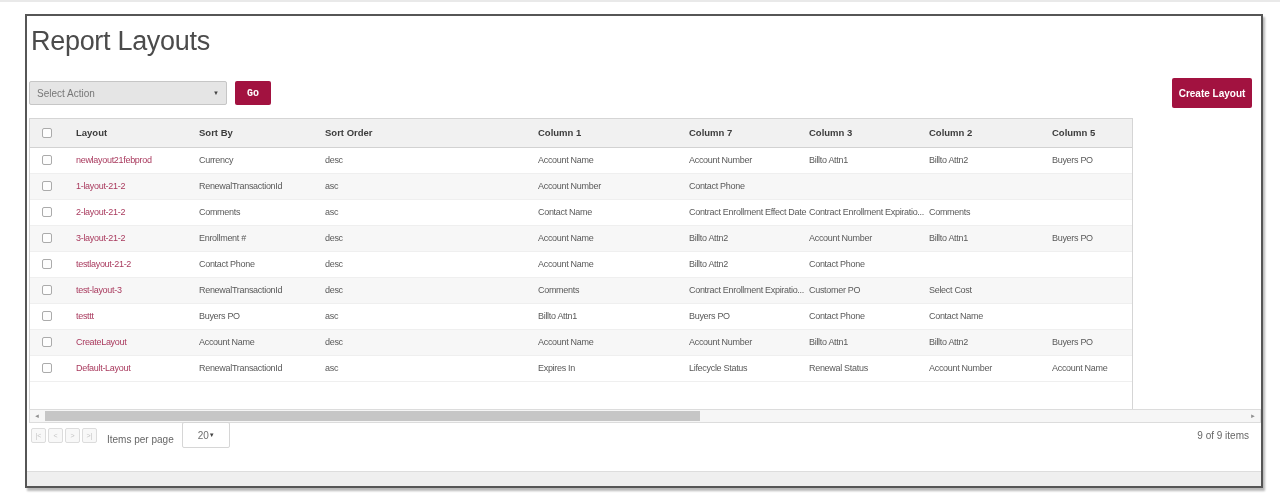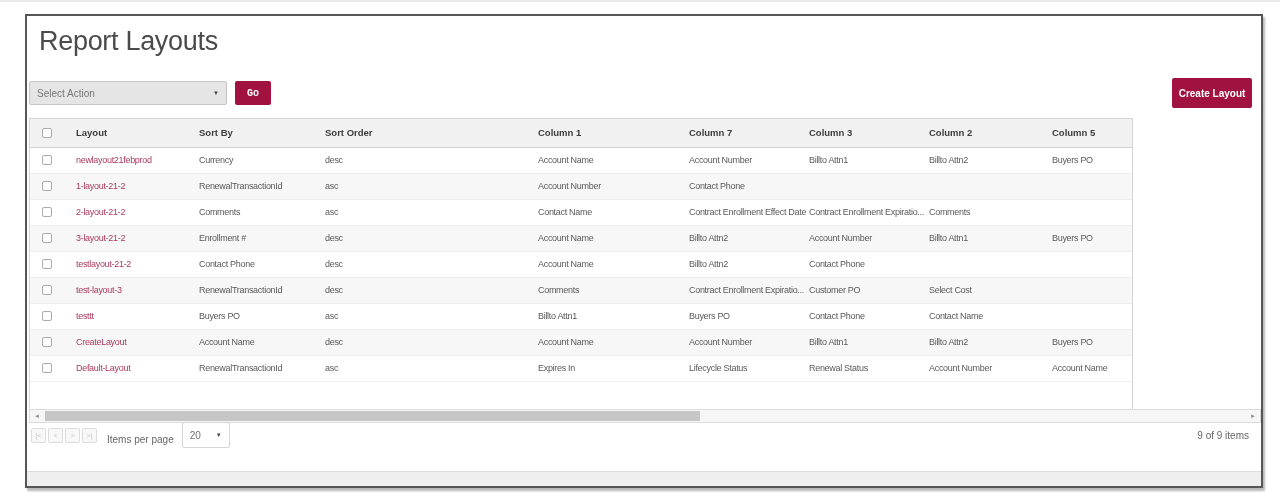--- a/index.html
+++ b/index.html
@@ -6,21 +6,21 @@
   html,body { width:1280px; height:503px; background:#ffffff; overflow:hidden;
               font-family:"Liberation Sans", sans-serif; }
   :root { --accent:#A21240; --link:#A93A5E; --headbg:#F1F1F1; --rowalt:#F7F7F7; }
 
   .top-line { position:absolute; left:0; top:0; width:1280px; height:2px; background:#e9e9e9; }
 
   .panel { position:absolute; left:25px; top:14px; width:1238px; height:474px;
            background:#fff; border:2px solid #565656;
            box-shadow:2px 3px 2px rgba(0,0,0,0.28); }
 
-  .title { position:absolute; left:12px; top:10px; font-size:27px; font-weight:400;
+  .title { position:absolute; left:4px; top:10px; font-size:27px; font-weight:400;
            color:#4b4b4b; letter-spacing:-0.3px; }
 
   .action-row { position:absolute; left:2px; right:9px; top:64px; height:26px;
                 display:flex; align-items:center; }
   .select-box { width:198px; height:24px; border:1px solid #c6c6c6; background:#e5e5e5;
                 display:flex; align-items:center; padding:0 7px; font-size:10px; color:#777;
                 border-radius:2px; cursor:pointer; }
   .select-box .grow { flex:1; }
   .caret { font-size:6px; color:#444; line-height:1; }
   .btn { border:none; color:#fff; background:var(--accent); font-family:"Liberation Sans",sans-serif;
@@ -49,21 +49,21 @@
   .hs-thumb { position:absolute; left:15px; top:1px; height:10px; width:655px;
               background:#c6c6c6; cursor:grab; }
 
   .pager-row { position:absolute; left:4px; right:12px; top:402px; height:34px;
                display:flex; align-items:center; }
   .pg-btn { width:15px; height:15px; margin-right:2px; border:1px solid #dcdcdc; background:#f8f8f8;
             color:#c4c4c4; font-size:7px; line-height:13px; text-align:center; border-radius:2px;
             cursor:pointer; user-select:none; }
   .pg-label { margin:8px 8px 0 8px; font-size:10px; color:#666; }
   .pagesize { width:48px; height:26px; border:1px solid #d6d6d6; border-radius:2px; background:#fff;
-              display:flex; align-items:center; padding:0 7px; cursor:pointer; }
+              display:flex; align-items:center; padding:0 15px; cursor:pointer; }
   .pagesize .val { flex:1; font-size:10px; color:#6e6e6e; }
   .summary { margin-left:auto; font-size:10px; color:#666; }
 
   .footer-strip { position:absolute; left:0; bottom:0; width:100%; height:15px;
                   background:#efefef; border-top:1px solid #dddddd; }
 </style>
 </head>
 <body>
 
 <div class="top-line"></div>

